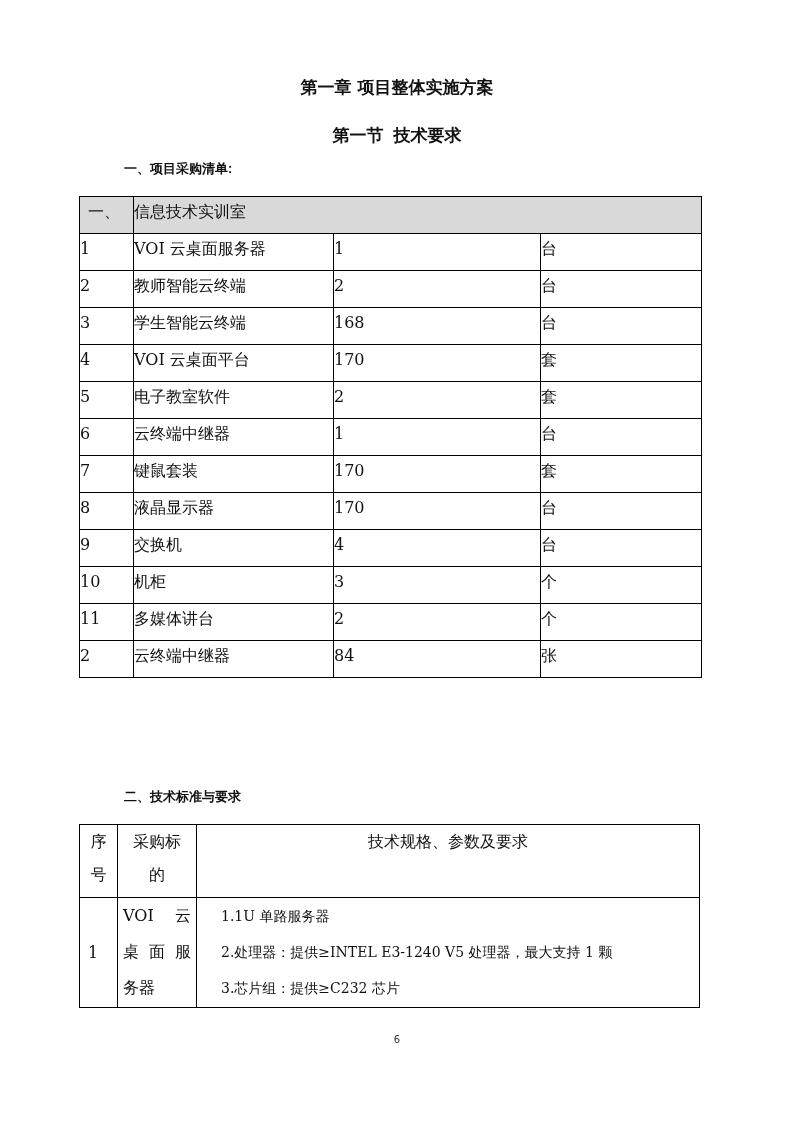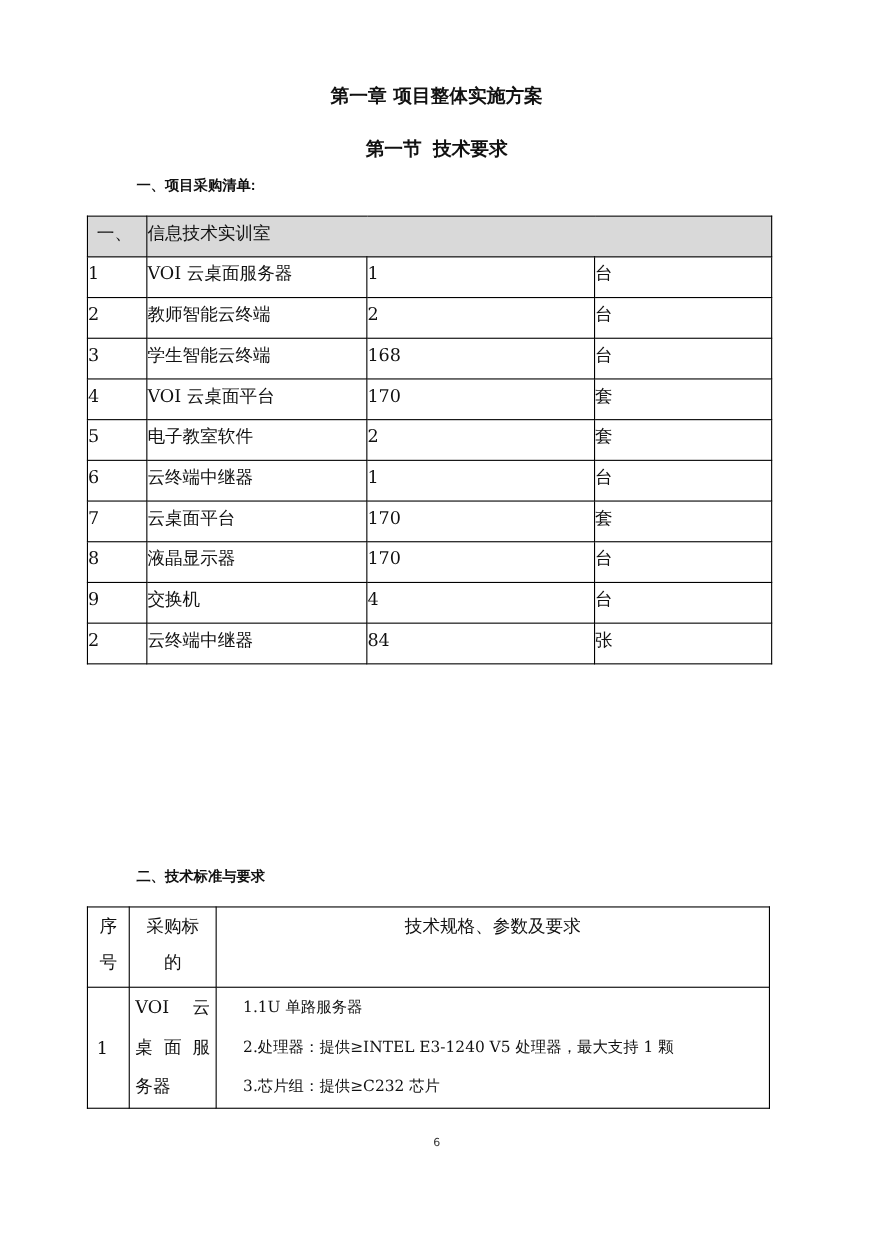--- a/index.html
+++ b/index.html
@@ -77,35 +77,47 @@
         <td>套</td>
       </tr>
   <tr>
         <td>6</td>
         <td>云终端中继器</td>
         <td>1</td>
         <td>台</td>
       </tr>
   <tr>
         <td>7</td>
-        <td>云桌面平台</td>
+        <td>键鼠套装</td>
         <td>170</td>
         <td>套</td>
       </tr>
   <tr>
         <td>8</td>
         <td>液晶显示器</td>
         <td>170</td>
         <td>台</td>
       </tr>
   <tr>
         <td>9</td>
         <td>交换机</td>
         <td>4</td>
         <td>台</td>
+      </tr>
+  <tr>
+        <td>10</td>
+        <td>机柜</td>
+        <td>3</td>
+        <td>个</td>
+      </tr>
+  <tr>
+        <td>11</td>
+        <td>多媒体讲台</td>
+        <td>2</td>
+        <td>个</td>
       </tr>
   <tr>
         <td>2</td>
         <td>云终端中继器</td>
         <td>84</td>
         <td>张</td>
       </tr>
 </tbody>
   </table>
 

